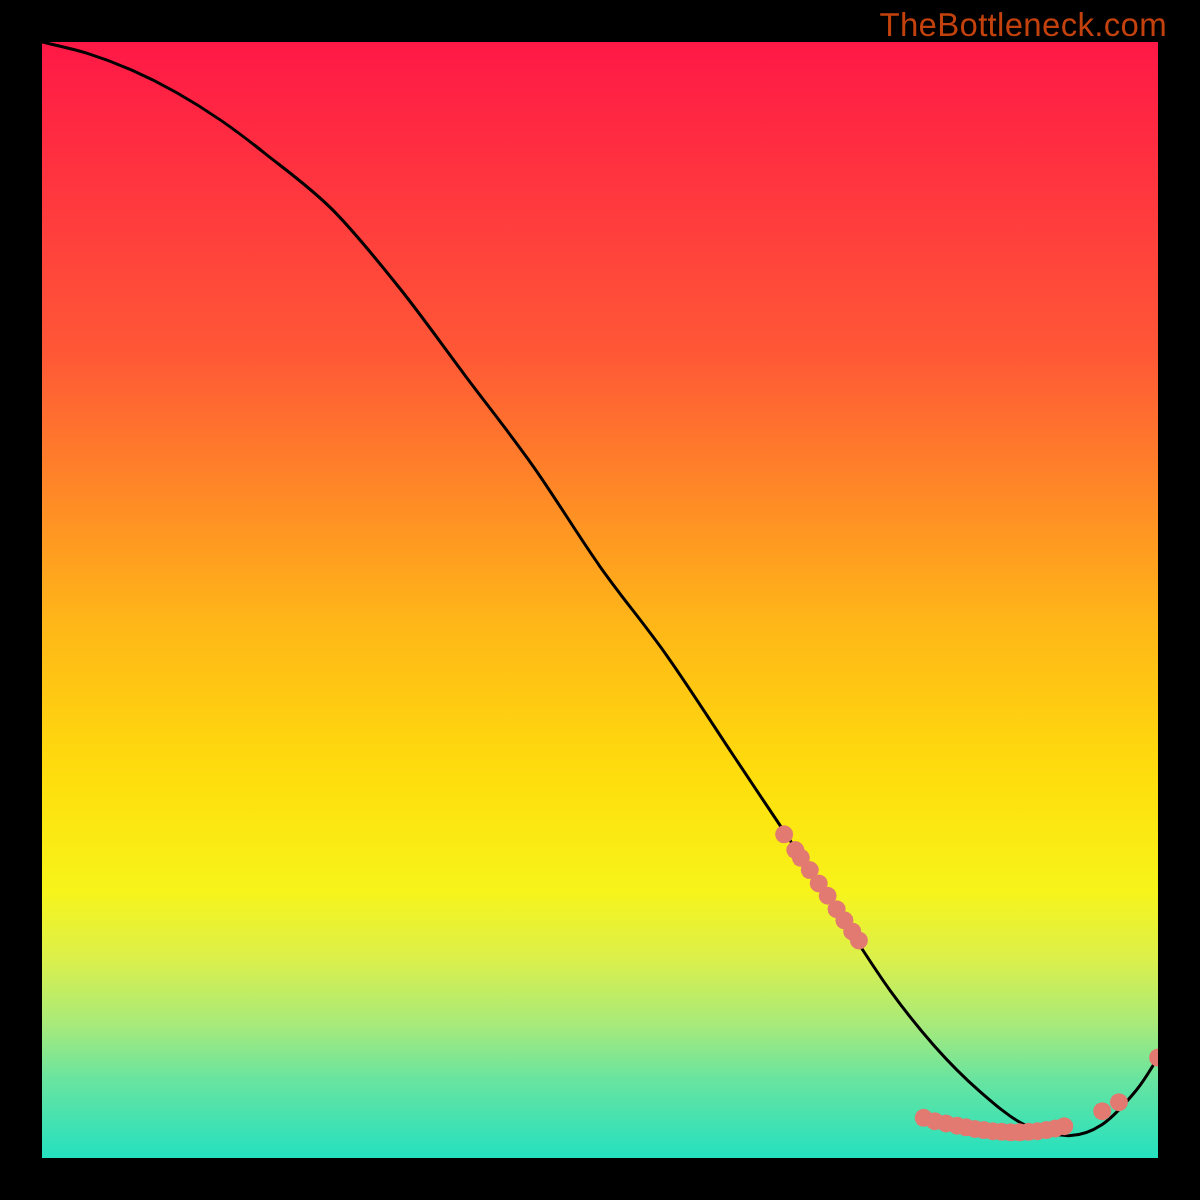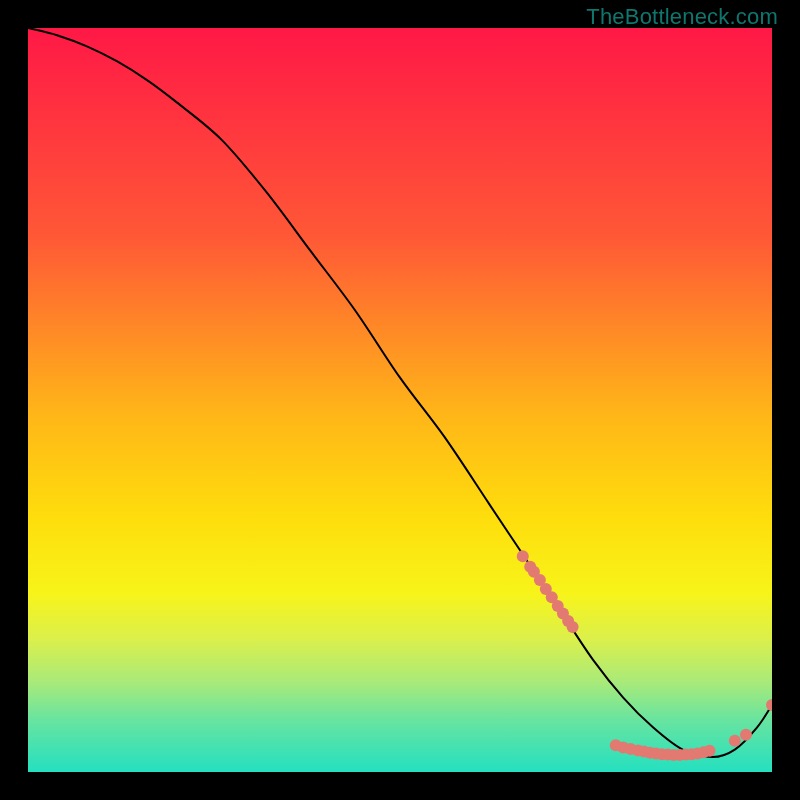--- a/index.html
+++ b/index.html
@@ -10,21 +10,21 @@
     width: 800px;
     height: 800px;
     background: #000;
     position: relative;
     font-family: Arial, Helvetica, sans-serif;
   }
   .watermark {
     position: absolute;
     top: 4px;
     right: 22px;
-    color: #0f766e;
+    color: #c2410c;
     font-size: 22px;
     letter-spacing: 0.2px;
     font-weight: 400;
   }
   .plot {
     position: absolute;
     left: 28px;
     top: 28px;
     width: 744px;
     height: 744px;

